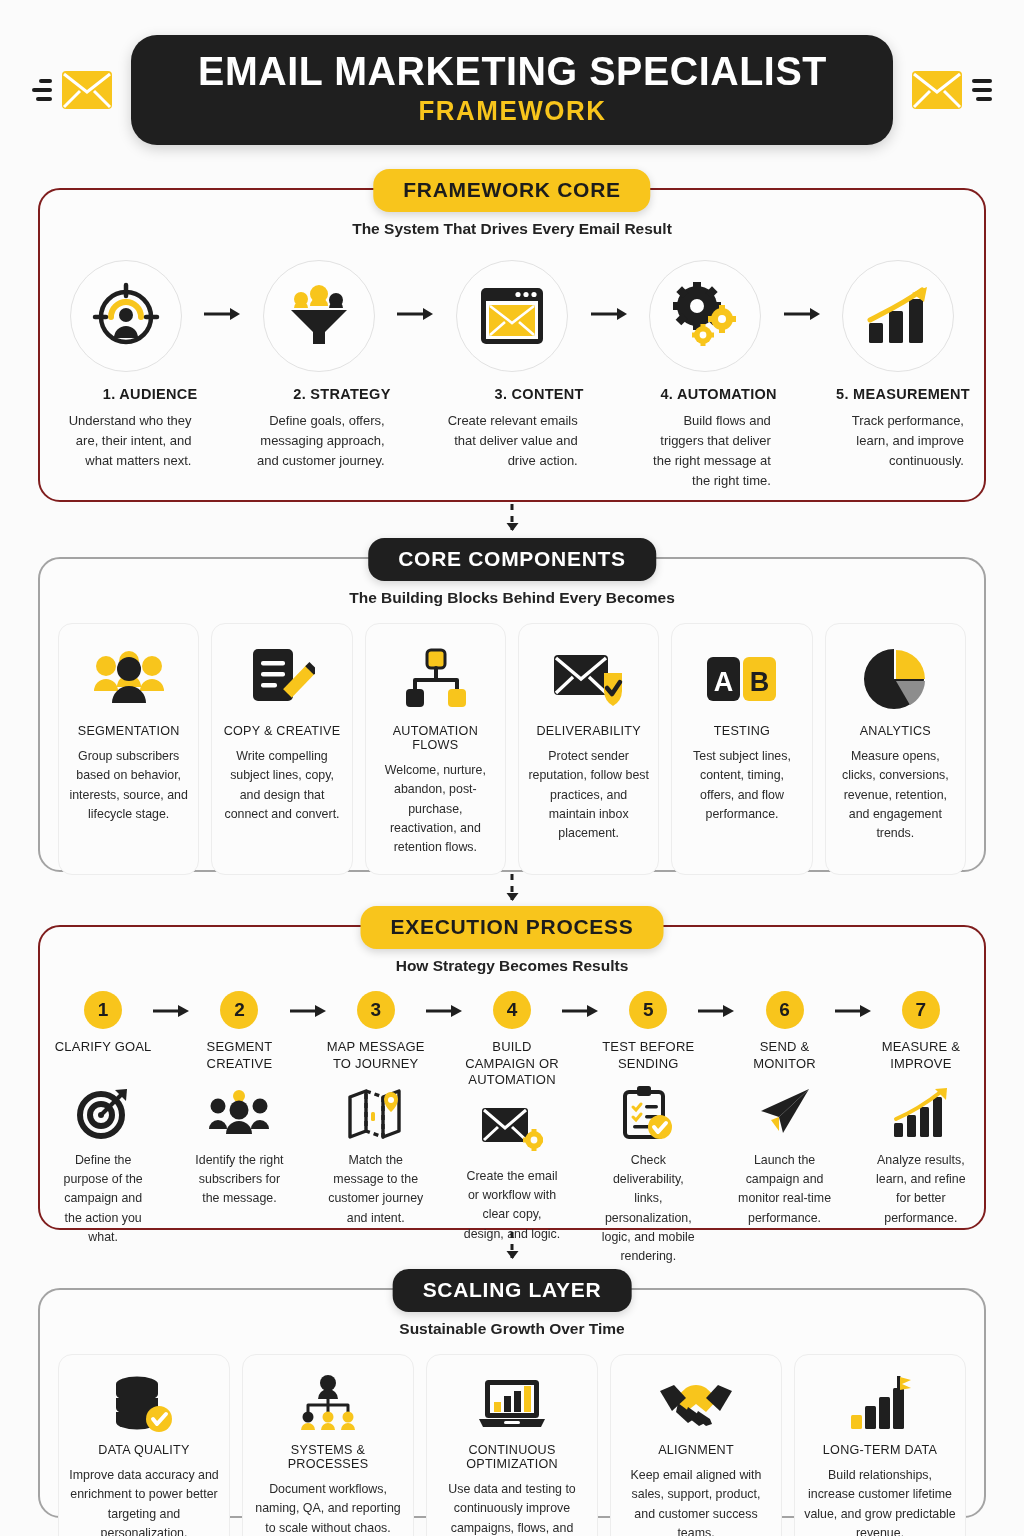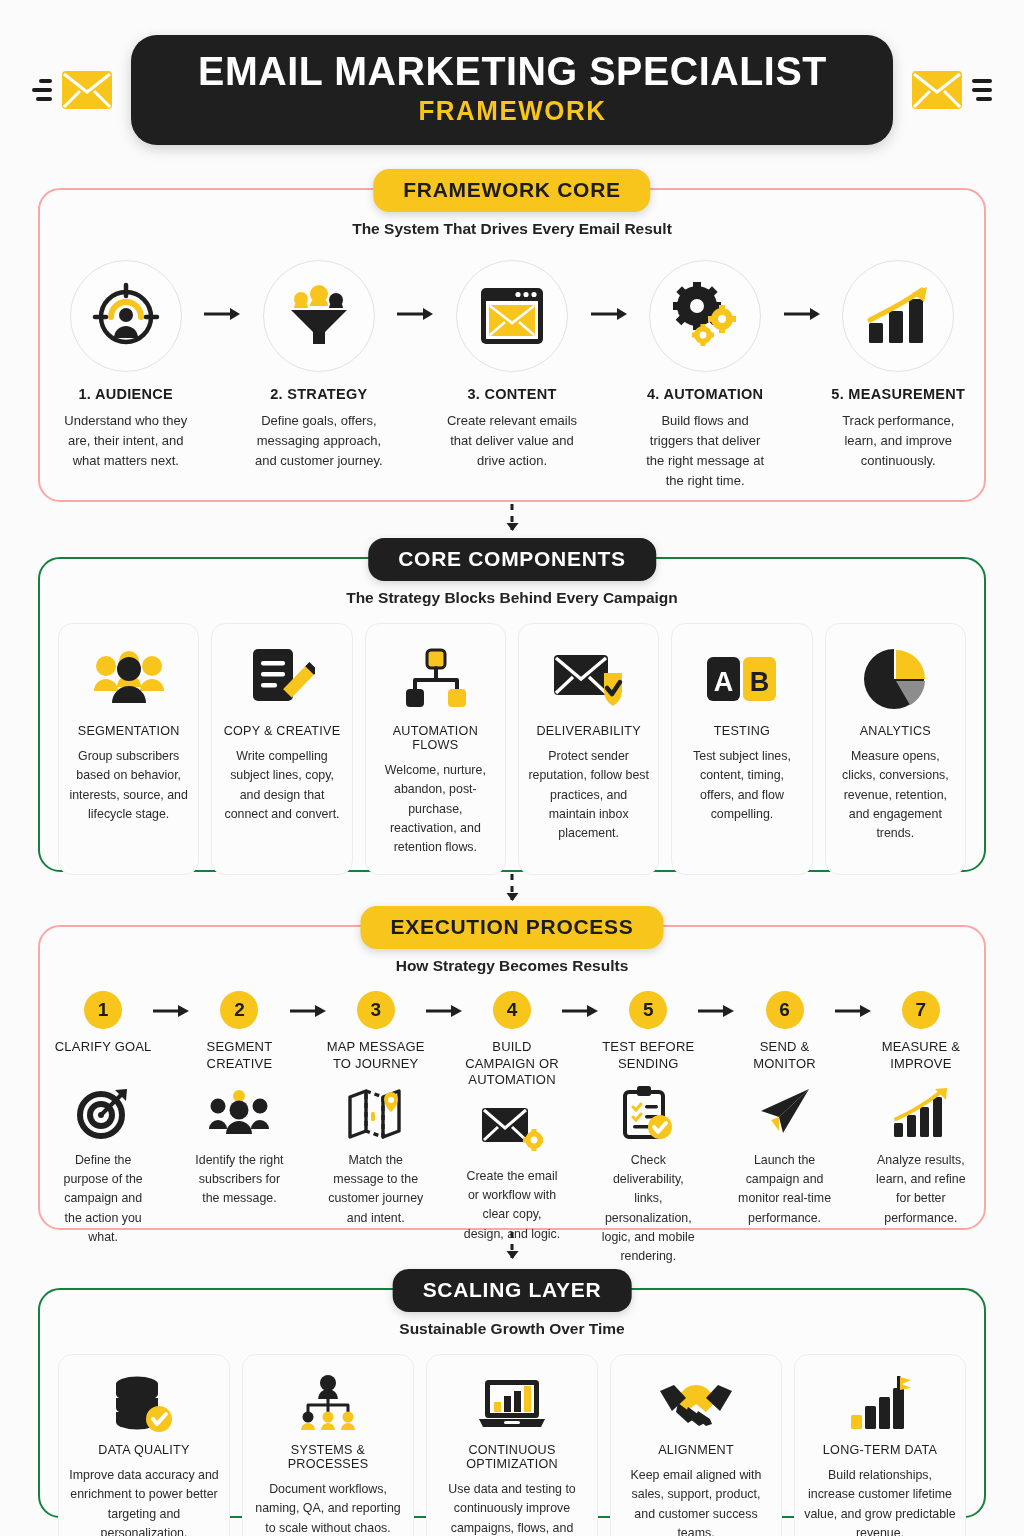--- a/index.html
+++ b/index.html
@@ -38,22 +38,22 @@
     letter-spacing: .6px; font-family: "Liberation Sans Narrow","Liberation Sans",sans-serif;
     transform: scaleX(.96); white-space: nowrap;
   }
   .title-sub {
     color: #F8C51C; font-size: 27px; font-weight: 700; letter-spacing: 1.6px;
     margin-top: 3px; transform: scaleX(.96);
   }
 
   
   .section { position: absolute; left: 38px; width: 948px; border-radius: 22px; background: #fcfcfc; }
-  .section.yellow { border: 2px solid #fca5a5; }
-  .section.dark   { border: 2px solid #15803d; }
+  .section.yellow { border: 2px solid #7f1d1d; }
+  .section.dark   { border: 2px solid #a3a3a3; }
 
   .badge {
     position: absolute; top: -21px; left: 50%; transform: translateX(-50%);
     padding: 9px 30px 10px; border-radius: 16px; white-space: nowrap;
     font-size: 21px; font-weight: 700; letter-spacing: .7px;
     font-family: "Liberation Sans Narrow","Liberation Sans",sans-serif;
     box-shadow: 0 3px 9px rgba(0,0,0,.16); z-index: 5;
   }
   .badge.yellow { background: #F8C51C; color: #1c1c1c; }
   .badge.dark   { background: #1f1f1f; color: #ffffff; }
@@ -70,21 +70,21 @@
     background: repeating-linear-gradient(#1f1f1f 0 6px, transparent 6px 12px);
   }
   .connector .head {
     position: absolute; bottom: -1px; left: 50%; transform: translateX(-50%);
     width: 0; height: 0; border-left: 6px solid transparent;
     border-right: 6px solid transparent; border-top: 8px solid #1f1f1f;
   }
 
   
   .pillar-row { display: flex; align-items: flex-start; justify-content: center; padding: 22px 14px 0; }
-  .pillar { width: 156px; text-align: center; }
+  .pillar { width: 156px; text-align: right; }
   .pillar-circle {
     width: 112px; height: 112px; border-radius: 50%; border: 1.6px solid #e2e2e2;
     margin: 0 auto 14px; background: #fdfdfd;
     display: flex; align-items: center; justify-content: center;
   }
   .pillar-title { font-size: 14.5px; font-weight: 700; letter-spacing: .3px; margin-bottom: 9px; }
   .pillar-desc { font-size: 13px; line-height: 1.55; color: #2b2b2b; padding: 0 6px; }
   .flow-arrow { width: 54px; display: flex; align-items: center; justify-content: center; margin-top: 46px; }
 
   
@@ -290,21 +290,21 @@
     </div>
   </div>
 
   <div class="connector" style="top:504px;height:26px">
     <div class="dash"></div>
       <div class="head"></div>
   </div>
 
   <div class="section dark" style="top:557px;height:315px">
     <div class="badge dark">CORE COMPONENTS</div>
-    <div class="subtitle">The Strategy Blocks Behind Every Campaign</div>
+    <div class="subtitle">The Building Blocks Behind Every Becomes</div>
 
     <div class="card-grid">
 
       <div class="card">
         <div class="card-icon">
           <svg width="74" height="60" viewBox="0 0 74 60">
             <circle cx="14" cy="17" r="10" fill="#F8C51C"></circle>
               <path d="M2 42 a12 12 0 0 1 24 0 z" fill="#F8C51C"></path>
             <circle cx="60" cy="17" r="10" fill="#F8C51C"></circle>
               <path d="M48 42 a12 12 0 0 1 24 0 z" fill="#F8C51C"></path>
@@ -366,21 +366,21 @@
       <div class="card">
         <div class="card-icon">
           <svg width="72" height="52" viewBox="0 0 72 52">
             <rect x="1" y="4" width="33" height="44" rx="6" fill="#1f1f1f"></rect>
             <text x="17.5" y="38" text-anchor="middle" font-family="Liberation Sans, sans-serif" font-size="27" font-weight="700" fill="#fff">A</text>
             <rect x="37" y="4" width="33" height="44" rx="6" fill="#F8C51C"></rect>
             <text x="53.5" y="38" text-anchor="middle" font-family="Liberation Sans, sans-serif" font-size="27" font-weight="700" fill="#1f1f1f">B</text>
           </svg>
         </div>
         <div class="card-title">TESTING</div>
-        <div class="card-desc">Test subject lines, content, timing, offers, and flow compelling.</div>
+        <div class="card-desc">Test subject lines, content, timing, offers, and flow performance.</div>
       </div>
 
       <div class="card">
         <div class="card-icon">
           <svg width="66" height="64" viewBox="0 0 66 64">
             <path d="M32 32 L32 2 A30 30 0 1 0 62 32 z" fill="#1f1f1f"></path>
             <path d="M34 30 L34 3 A29 29 0 0 1 63 32 L34 32 z" fill="#F8C51C"></path>
             <path d="M34 34 L63 34 A29 29 0 0 1 48 58 z" fill="#8d8d8d"></path>
           </svg>
         </div>

